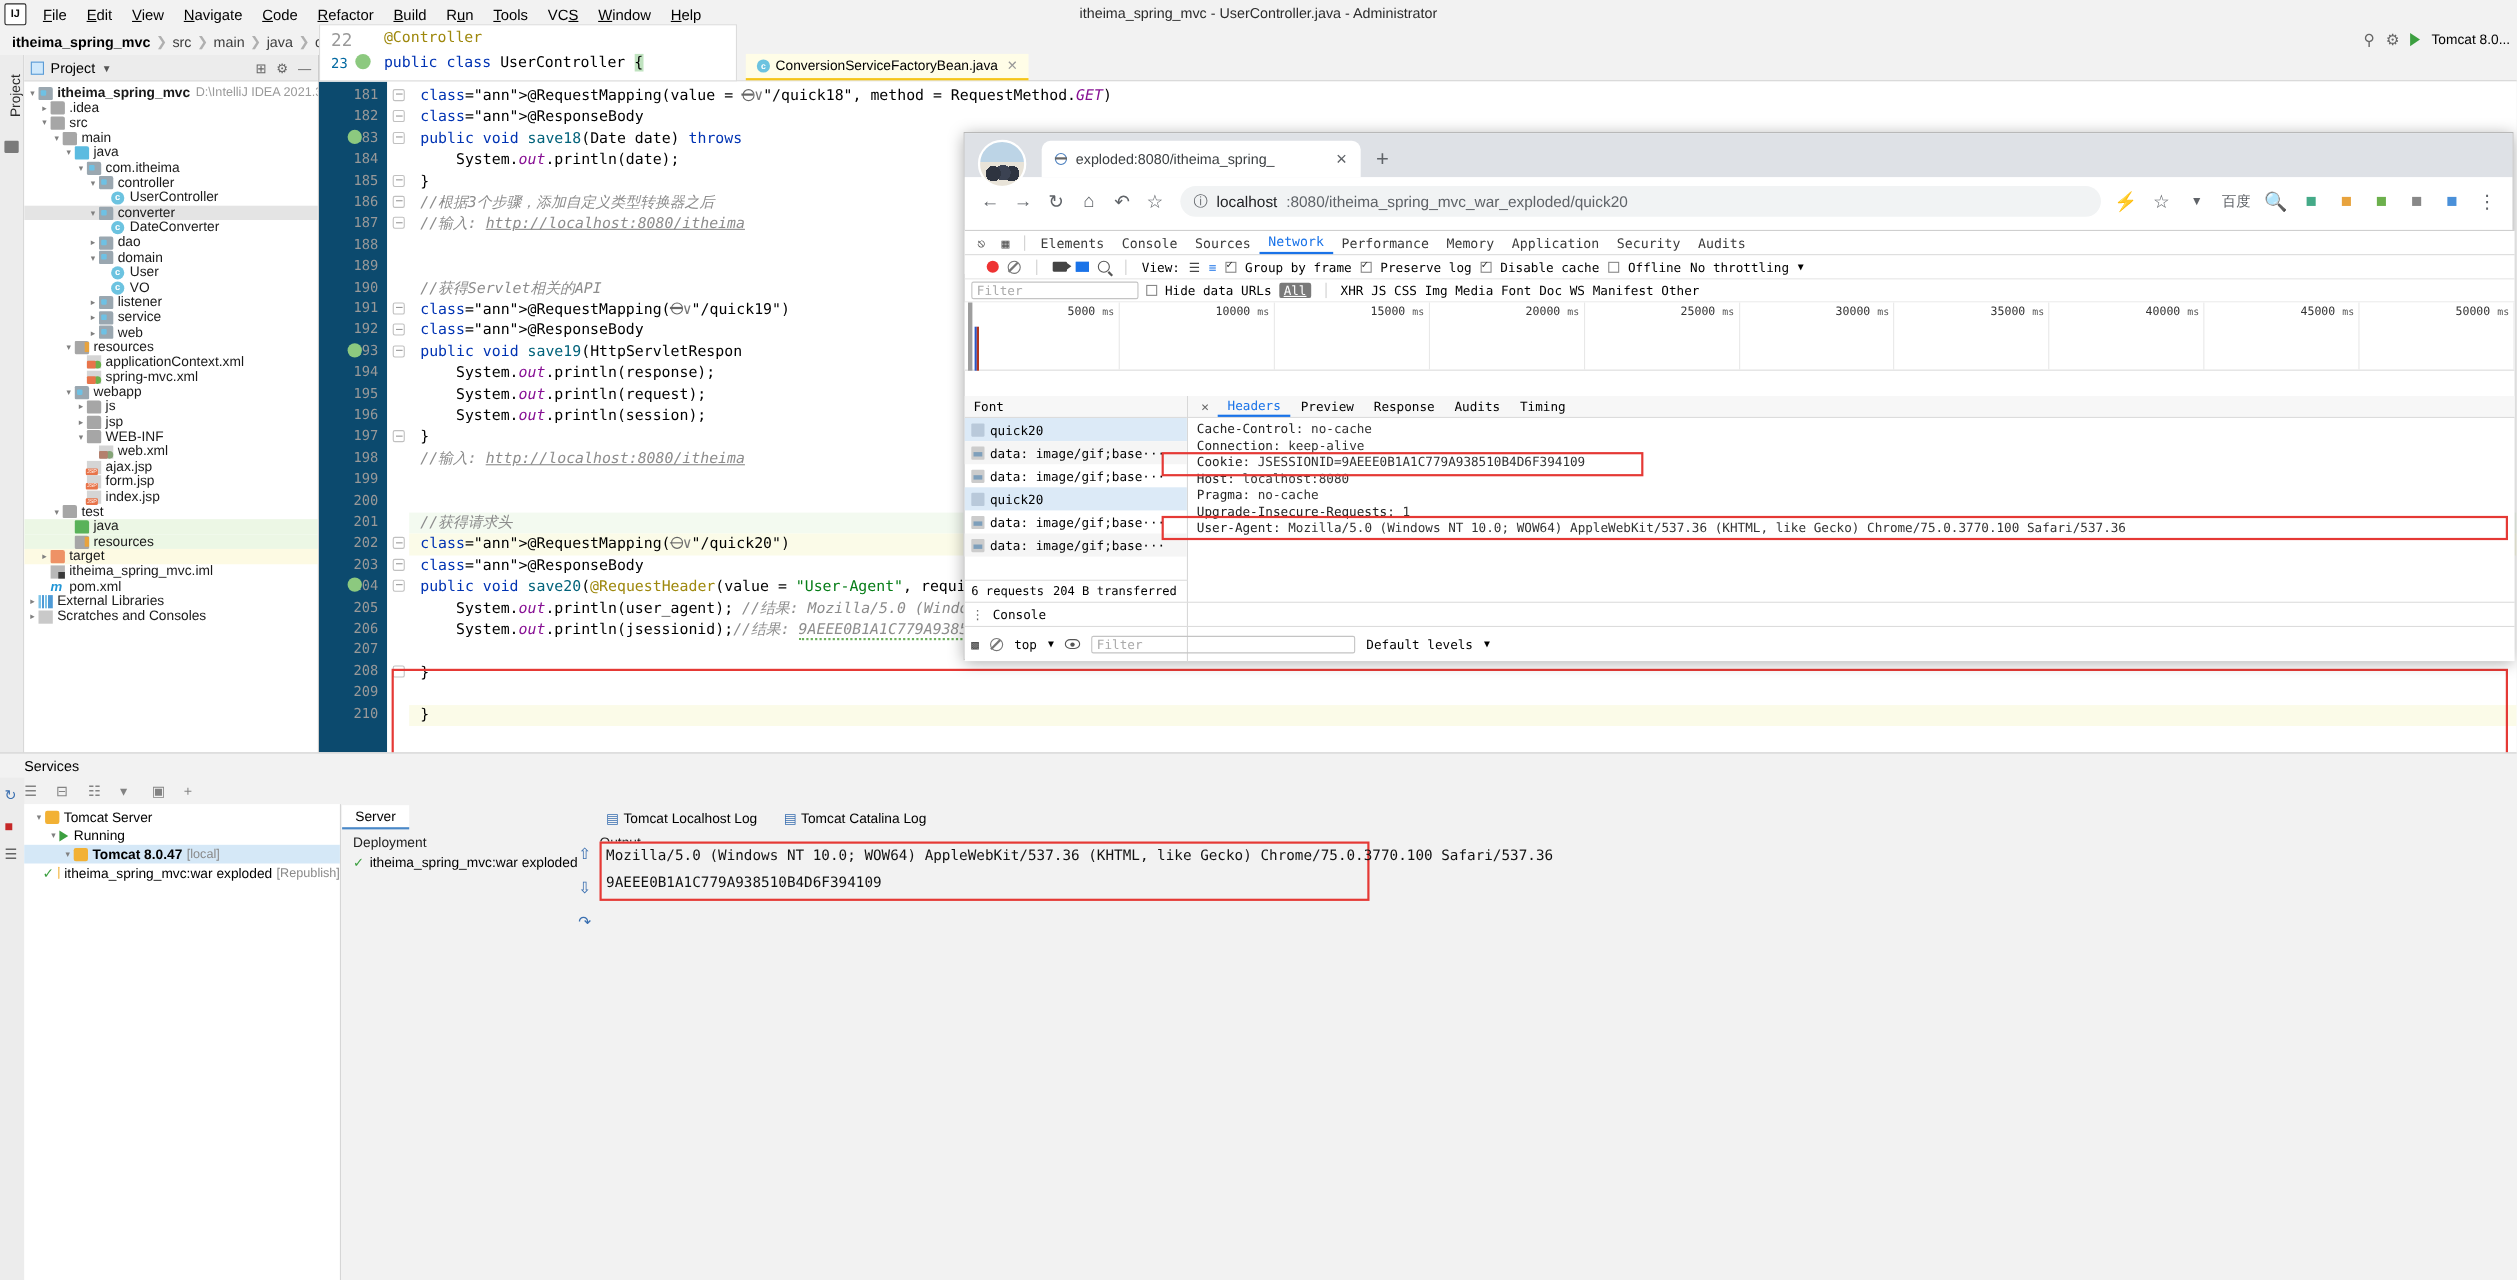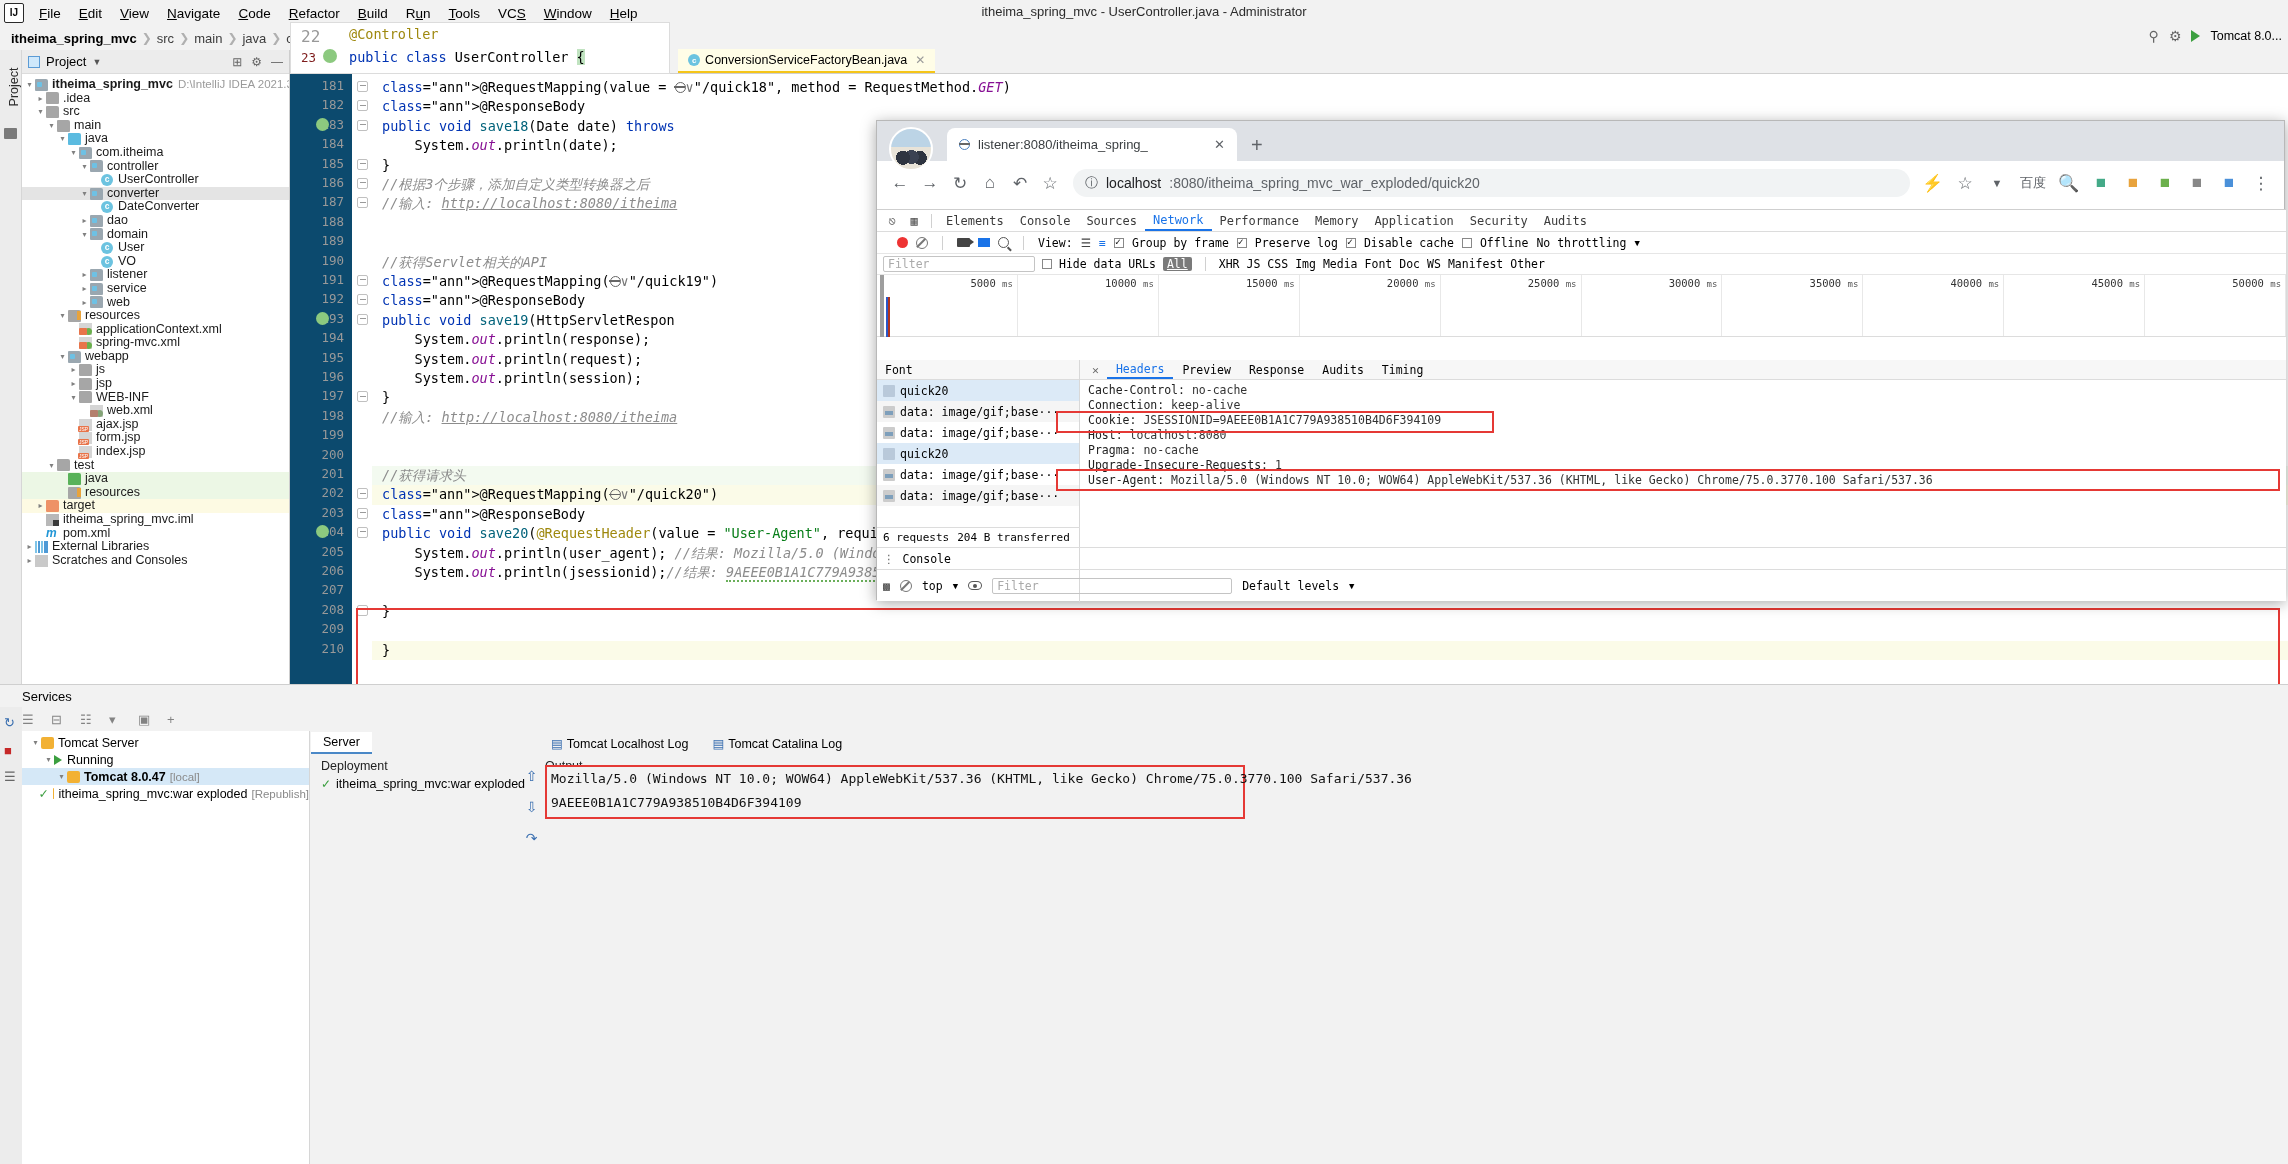--- a/index.html
+++ b/index.html
@@ -704,31 +704,31 @@
         <div class="cline" style="top: 547.2px;"></div>
         <div class="cline" style="top: 566.6px;">}</div>
       </div>
   </div>
 
   <div class="redbox" style="left:356px; top:608px; width:1924px; height:163px;"></div>
 
   <div style="position:absolute;left:290px;top:22px;width:380px;height:52px;background:#fff;border:1px solid #dcdcdc;z-index:30;">
     <div style="position:absolute;left:10px;top:4px;font-family:'DejaVu Sans Mono',monospace;font-size:16px;color:#999;">22</div>
     <div style="position:absolute;left:58px;top:3px;font-family:'DejaVu Sans Mono',monospace;font-size:13.5px;" class="ann">@Controller</div>
-    <div style="position:absolute;left:10px;top:27px;font-family:'DejaVu Sans Mono',monospace;font-size:12.5px;color:#7f1d1d;text-align:right;">23</div>
+    <div style="position:absolute;left:10px;top:27px;font-family:'DejaVu Sans Mono',monospace;font-size:12.5px;color:#0369a1;text-align:right;">23</div>
     <div style="position:absolute;left:32px;top:26px;width:14px;height:14px;border-radius:50%;background:#8cc97f;"></div>
     <div style="position:absolute;left:58px;top:26px;font-family:'DejaVu Sans Mono',monospace;font-size:13.5px;white-space:nowrap;"><span class="kw">public class </span><span style="color:#000">UserController </span><span class="hl-brace">{</span></div>
   </div>
 
   <div class="chrome">
     <div class="ch-tabstrip">
       <div class="ch-avatar"></div>
       <div class="ch-tab">
         <span class="globe" style="border-color:#4a7fbf;"></span>
-        <span>listener:8080/itheima_spring_</span>
+        <span>exploded:8080/itheima_spring_</span>
         <span class="x" style="margin-left:auto;color:#5f6368;">✕</span>
       </div>
       <div class="ch-newtab">+</div>
     </div>
     <div class="ch-toolbar">
       <div class="ch-btn">←</div>
       <div class="ch-btn">→</div>
       <div class="ch-btn">↻</div>
       <div class="ch-btn">⌂</div>
       <div class="ch-btn">↶</div>

